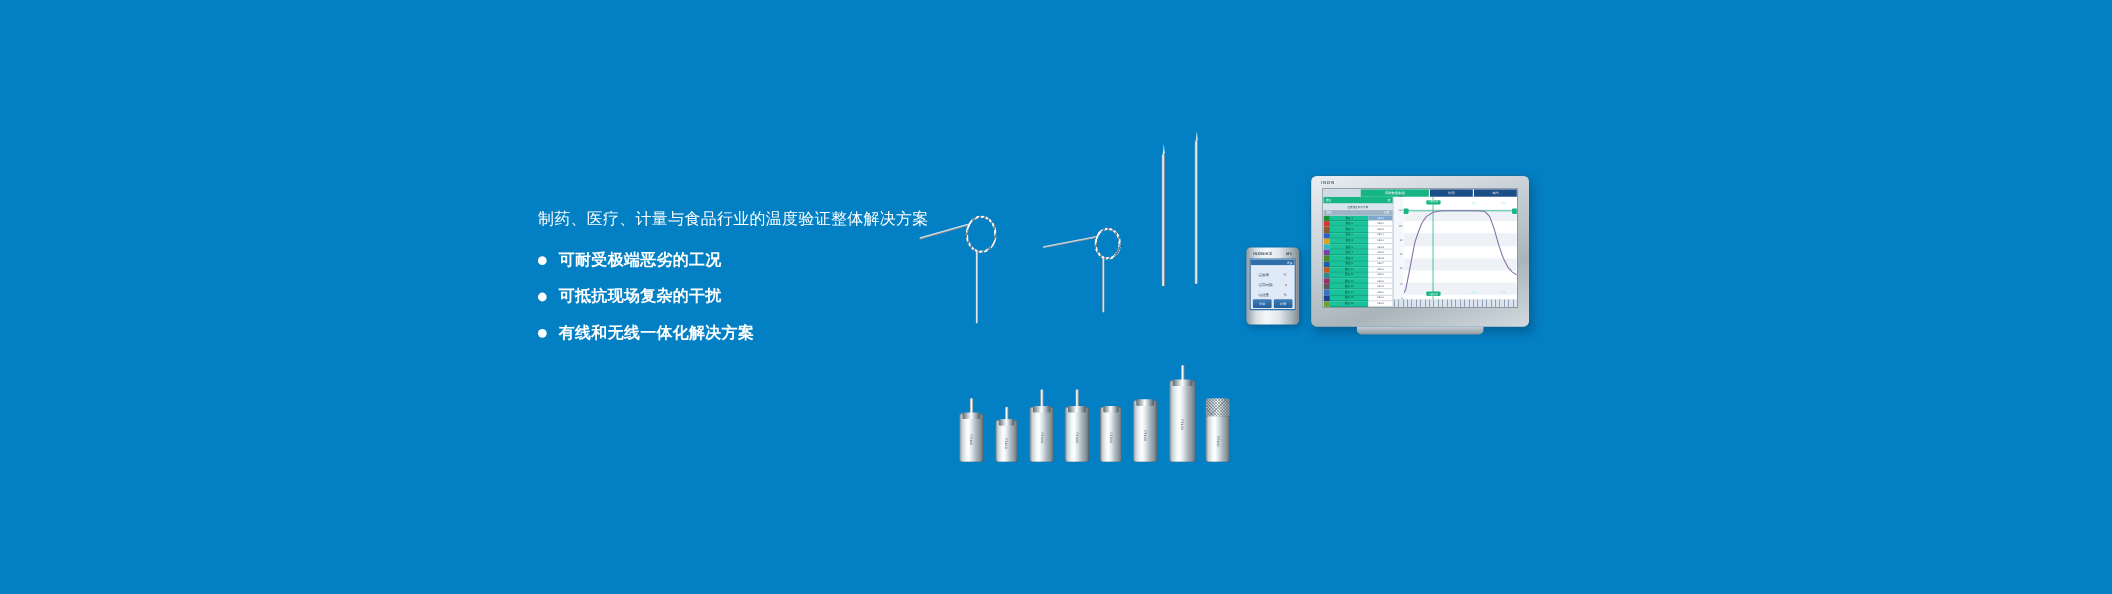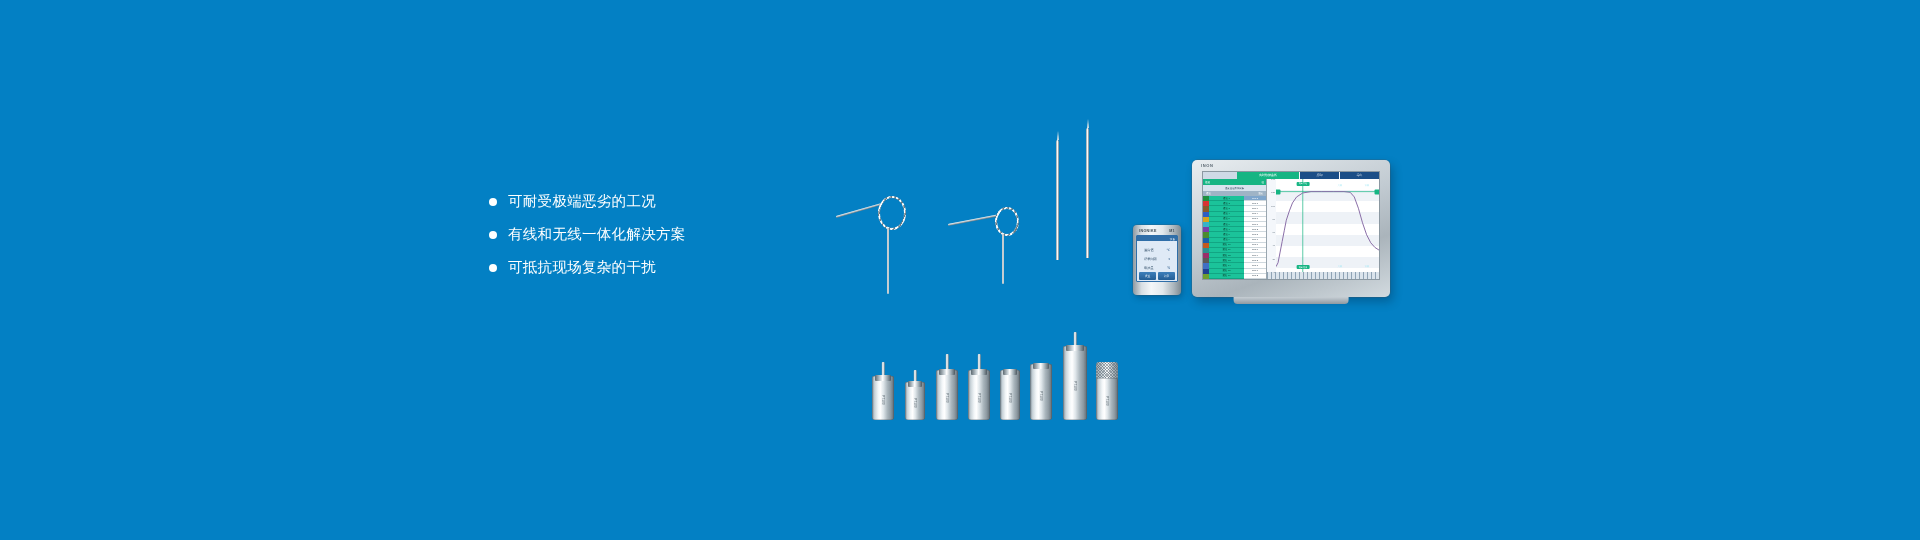--- a/index.html
+++ b/index.html
@@ -15,21 +15,21 @@
   
   .text-block { position:absolute; left:489px; top:174px; width:420px; }
   .hero-title {
     font-size:26px; font-weight:bold; color:#ffffff;
     letter-spacing:1px; line-height:1.1; white-space:nowrap;
   }
   .hero-subtitle {
     margin-top:16px; font-size:14.5px; color:#ffffff;
     letter-spacing:.3px; white-space:nowrap; font-weight:400;
   }
-  .bullet-list { margin-top:18px; list-style:none; }
+  .bullet-list { margin-top:18px; list-style:none;font-weight:bold; }
   .bullet-item {
     display:flex; align-items:center; gap:11px;
     margin-bottom:14px; white-space:nowrap;
   }
   .bullet-dot {
     width:8px; height:8px; border-radius:50%;
     background:#ffffff; flex:none;
   }
   .bullet-text { font-size:14.5px; color:#ffffff; letter-spacing:.3px; }
 
@@ -218,32 +218,33 @@
     width:58%; height:7px; border-radius:0 0 4px 4px;
     background:linear-gradient(180deg,#c6ced4,#8e99a1);
   }
 </style>
 </head>
 <body>
 
 <div class="banner">
 
   <div class="text-block">
+    <div class="hero-subtitle">制药、医疗、计量与食品行业的温度验证整体解决方案</div>
     <ul class="bullet-list">
       <li class="bullet-item">
         <span class="bullet-dot"></span>
         <span class="bullet-text">可耐受极端恶劣的工况</span>
       </li>
       <li class="bullet-item">
         <span class="bullet-dot"></span>
-        <span class="bullet-text">有线和无线一体化解决方案</span>
+        <span class="bullet-text">可抵抗现场复杂的干扰</span>
       </li>
       <li class="bullet-item">
         <span class="bullet-dot"></span>
-        <span class="bullet-text">可抵抗现场复杂的干扰</span>
+        <span class="bullet-text">有线和无线一体化解决方案</span>
       </li>
     </ul>
   </div>
 
   <div class="product-area">
 
     <div class="coil-probe" style="left:-44px; top:70px;">
       <div class="wire" style="left:0; top:26px; width:46px; transform:rotate(-16deg);"></div>
       <div class="coil" style="left:42px; top:6px; width:28px; height:34px;"></div>
       <div class="drop" style="left:51px; top:38px; height:66px;"></div>

